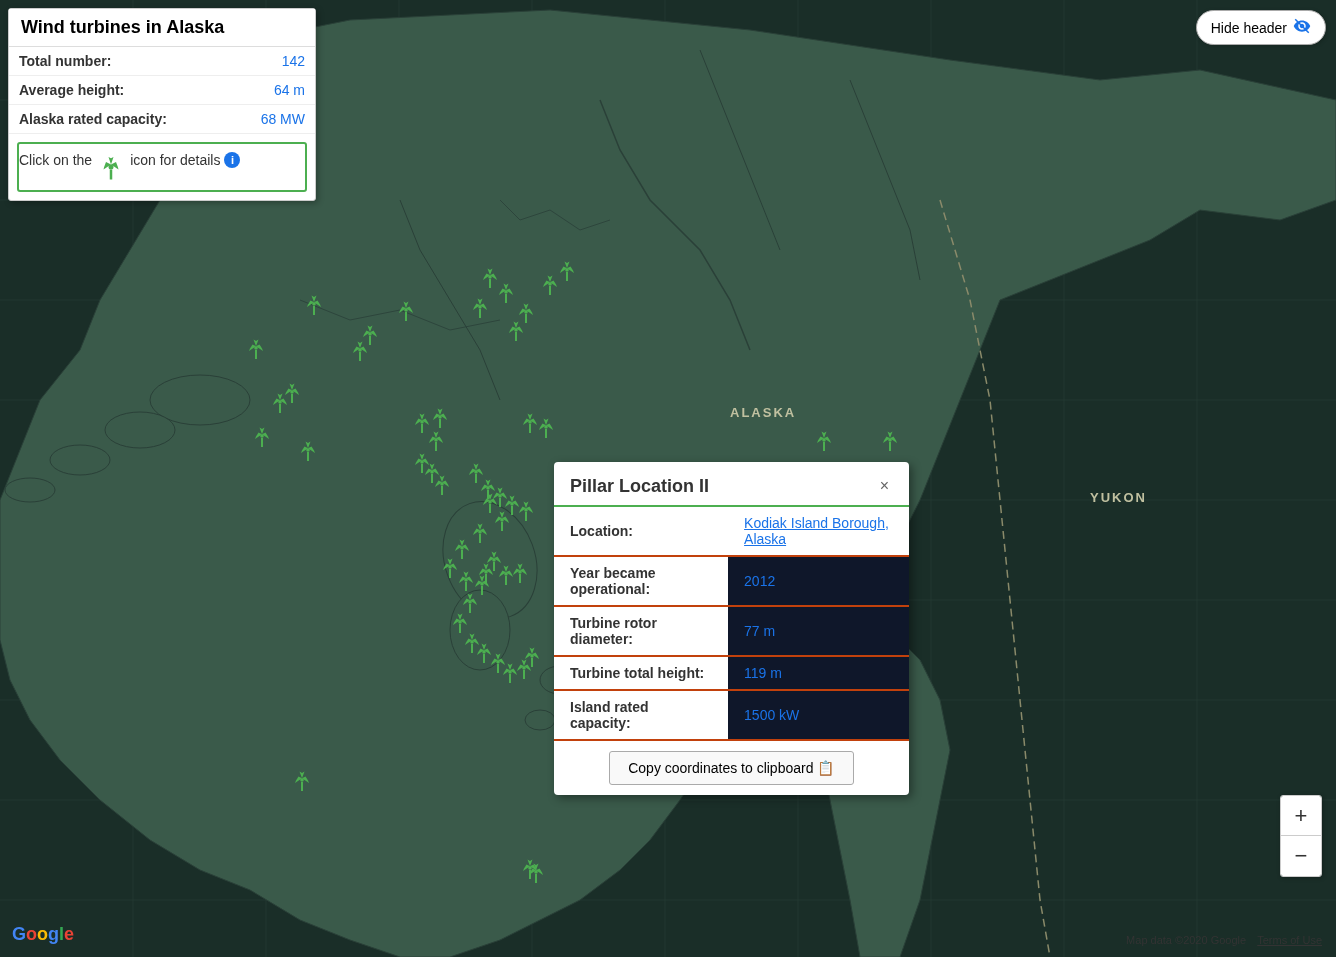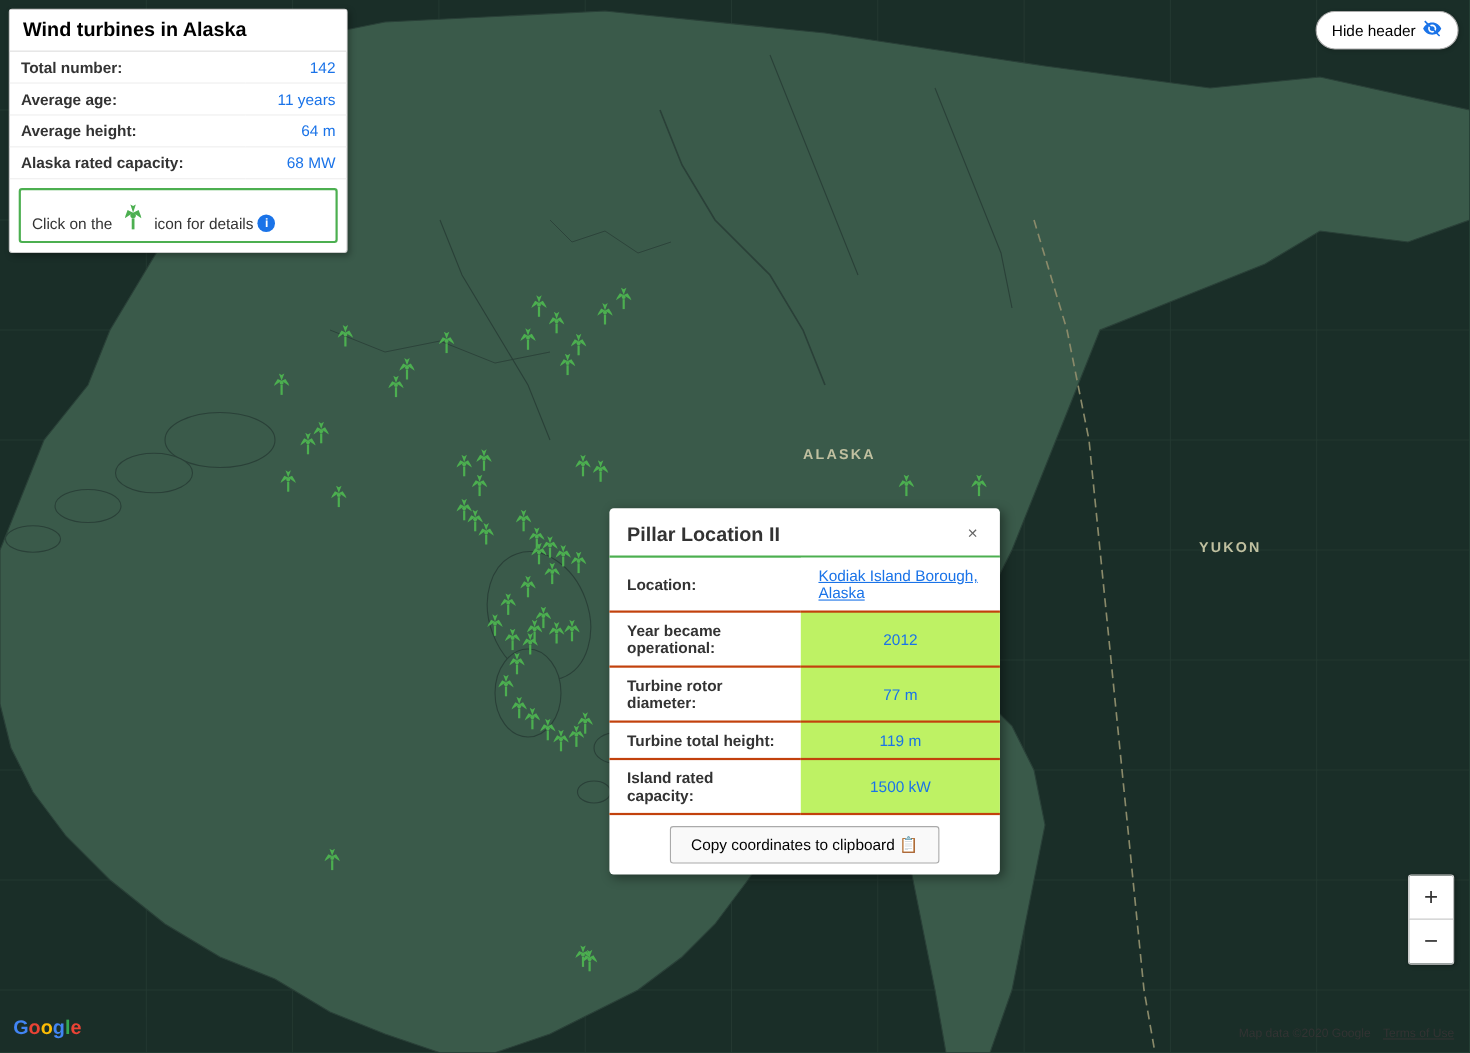--- a/index.html
+++ b/index.html
@@ -64,25 +64,25 @@
 
     #info-panel .stats-table td:last-child {
       text-align: right;
       color: #1a73e8;
       font-weight: normal;
     }
 
     #info-panel .click-hint {
       border: 2px solid #4caf50;
       margin: 8px;
-      padding: 8px 10px;
+      padding: 8px 0;
       border-radius: 3px;
       font-size: 14px;
       display: flex;
-      align-items: flex-end;
+      align-items: flex-start;
       gap: 4px;
       color: #333;
     }
 
     .turbine-icon-inline {
       display: inline-block;
       width: 30px;
       height: 30px;
       color: #4caf50;
     }
@@ -167,23 +167,23 @@
       padding: 8px 16px;
       font-size: 14px;
     }
 
     #popup .popup-table td:first-child {
       font-weight: bold;
       color: #333;
     }
 
     #popup .popup-table td:last-child {
-      text-align: center;
+      text-align: left;
       color: #1a73e8;
-      background: #bef264;
+      background: #0f172a;
     }
 
     #popup .popup-table tr.location-row td:last-child {
       color: #333;
       background: white;
       text-align: left;
     }
 
     #popup .popup-table tr.location-row td:last-child span.location-underline {
       text-decoration: underline;
@@ -746,24 +746,20 @@
   </svg></div>
     </div>
 
   <div id="info-panel">
     <div class="title">Wind turbines in Alaska</div>
     <table class="stats-table">
       <tbody>
           <tr>
         <td>Total number:</td>
         <td>142</td>
-      </tr>
-      <tr>
-        <td>Average age:</td>
-        <td>11 years</td>
       </tr>
       <tr>
         <td>Average height:</td>
         <td>64 m</td>
       </tr>
       <tr>
         <td>Alaska rated capacity:</td>
         <td>68 MW</td>
       </tr>
     </tbody>

